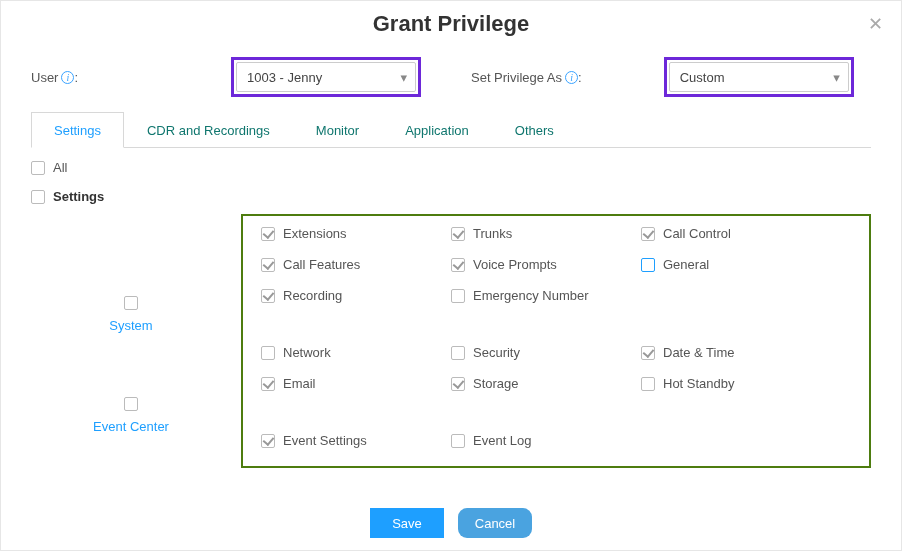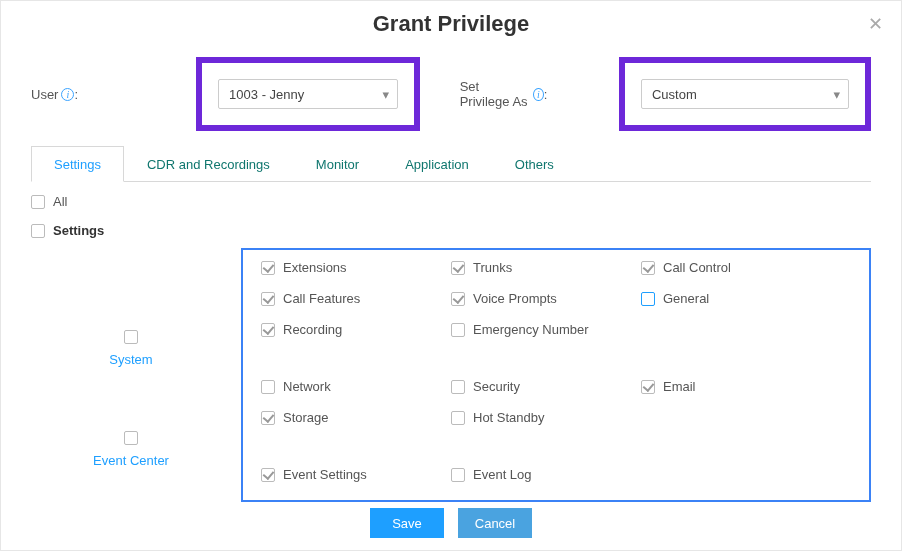--- a/index.html
+++ b/index.html
@@ -65,22 +65,22 @@
     justify-content: space-between;
     padding: 0 8px 0 10px;
     color: #444;
     cursor: pointer;
     font-size: 13px;
   }
   .select-box .caret {
     color: #888;
   }
   .red-outline {
-    border: 6px solid #6d28d9;
-    padding: 16px;
+    border: 3px solid #6d28d9;
+    padding: 2px;
     display: inline-block;
     margin-left: 32px;
   }
 
   .tabs {
     display: flex;
     border-bottom: 1px solid #d8d8d8;
     margin: 0 30px;
     gap: 0;
   }
@@ -145,21 +145,21 @@
   .tree-item {
     display: flex;
     align-items: center;
     gap: 8px;
     margin-bottom: 14px;
     margin-top: 14px;
   }
   .tree-item.sub { margin-top: 8px; flex-direction: column; }
   .grid-wrap {
     flex: 1;
-    border: 2px solid #3b82f6;
+    border: 2px solid #4d7c0f;
     padding: 10px 18px 18px 18px;
   }
   .grid {
     display: grid;
     grid-template-columns: 190px 190px 190px;
     row-gap: 16px;
     column-gap: 0;
   }
   .gitem {
     display: flex;
@@ -216,21 +216,21 @@
 
   <div class="field-label">
     <span>Set Privilege As</span>
     <span class="info-icon">i</span>
     <span>:</span>
   </div>
 
   <div style="width:50px;"></div>
 
   <span class="red-outline">
-    <div class="select-box" style="width:208px;">
+    <div class="select-box" style="width:180px;">
       <span>Custom</span>
       <span class="caret">▾</span>
     </div>
   </span>
 </div>
 
 <div class="tabs">
   <div class="tab active">Settings</div>
   <div class="tab">CDR and Recordings</div>
   <div class="tab">Monitor</div>
@@ -304,20 +304,24 @@
         <div class="section-gap"></div>
 
         <div class="gitem">
           <span class="checkbox"></span>
           <span class="lbl">Network</span>
         </div>
         <div class="gitem">
           <span class="checkbox"></span>
           <span class="lbl">Security</span>
         </div>
+        <div class="gitem">
+          <span class="checkbox checked"></span>
+          <span class="lbl">Date &amp; Time</span>
+        </div>
 
         <div class="gitem">
           <span class="checkbox checked"></span>
           <span class="lbl">Email</span>
         </div>
         <div class="gitem">
           <span class="checkbox checked"></span>
           <span class="lbl">Storage</span>
         </div>
         <div class="gitem">
@@ -337,14 +341,14 @@
         </div>
         <div></div>
 
       </div>
     </div>
   </div>
 </div>
 
 <div class="footer">
   <button class="btn btn-primary">Save</button>
-  <button class="btn btn-primary" style="background:#4aa3e0;">Cancel</button>
+  <button class="btn btn-primary" style="background:#4aa3e0;border-radius:9px;">Cancel</button>
 </div>
 
 </body></html>

